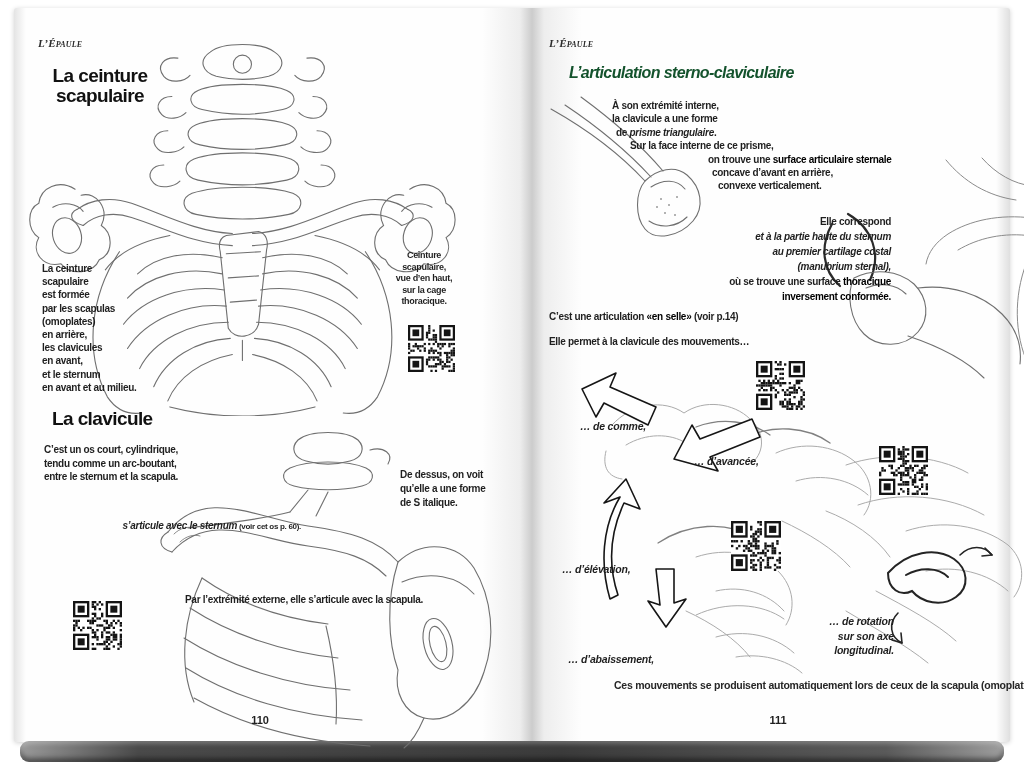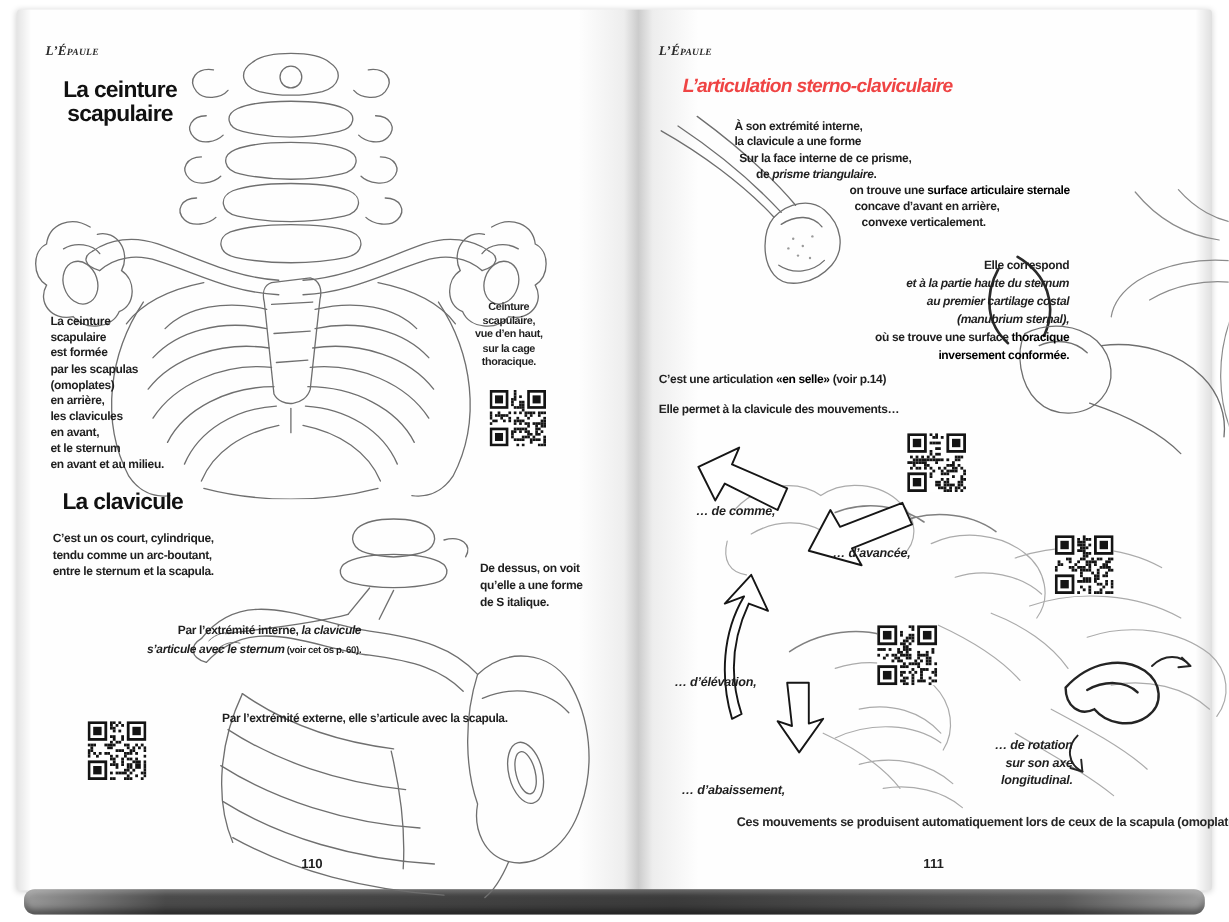--- a/index.html
+++ b/index.html
@@ -17,21 +17,21 @@
   #book-bottom{position:absolute;left:20px;top:741px;width:984px;height:21px;border-radius:9px;
          background:linear-gradient(90deg,#9a9a9a,#4a4a4a 12%,#3b3b3b 55%,#5a5a5a 88%,#9d9d9d);
          box-shadow:inset 0 3px 4px rgba(255,255,255,.25), inset 0 -4px 5px rgba(0,0,0,.45);}
   
   .txt{position:absolute;color:#1f1f1f;font-weight:700;font-size:10px;letter-spacing:-.3px;line-height:13.2px;z-index:3;}
   .ln{white-space:nowrap;}
   .c{text-align:center;} .r{text-align:right;}
   .page-header{font-family:"Liberation Serif",serif;font-style:italic;font-variant:small-caps;
                font-weight:700;font-size:11px;letter-spacing:.2px;color:#2b2b2b;}
   .h1{font-size:19px;line-height:20px;font-weight:900;letter-spacing:-.6px;color:#111;}
-  .h1i{font-size:16px;font-weight:900;font-style:italic;letter-spacing:-.6px;color:#ef4444;}
+  .h1i{font-size:16px;font-weight:900;font-style:italic;letter-spacing:-.6px;color:#14532d;}
   .cap{font-size:9px;line-height:11.5px;}
   .lbl{font-style:italic;font-size:10.5px;letter-spacing:-.2px;}
   .pnum{font-size:11px;letter-spacing:0;}
   .foot{font-weight:600;letter-spacing:-.25px;line-height:15px;font-size:10.5px;color:#262626;}
   .s-i{font-style:italic;}
   .s-b{font-weight:900;color:#000;}
   .s-sm{font-size:8px;}
   #para1 .ln{line-height:13.4px;}
   #para1 .ln:nth-child(3){margin-left:4px;}
   #para1 .ln:nth-child(4){margin-left:18px;}
@@ -292,21 +292,20 @@
           <div class="ln"><span>entre le sternum et la scapula.</span></div>
         </div>
 
       <div class="txt" style="left:386px;top:460px;line-height:14px;">
           <div class="ln"><span>De dessus, on voit</span></div>
           <div class="ln"><span>qu’elle a une forme</span></div>
           <div class="ln"><span>de S italique.</span></div>
         </div>
 
       <div class="txt r" id="note-internal" style="left:45px;top:510px;width:242px;">
-          <div class="ln"><span>Par l’extrémité interne, </span><span class="s-i">la clavicule</span></div>
           <div class="ln"><span class="s-i">s’articule avec le sternum</span><span class="s-sm"> (voir cet os p. 60).</span></div>
         </div>
 
       <div class="txt" style="left:171px;top:585px;">Par l’extrémité externe, elle s’articule avec la scapula.</div>
 
       <div class="qr" style="left:59px;top:593px;width:49px;height:49px;"><svg viewBox="0 0 100 100" width="100%" height="100%">
             <rect x="38.095238095238095" y="0" width="4.761904761904762" height="4.761904761904762" fill="#141414"></rect>
             <rect x="42.857142857142854" y="0" width="4.761904761904762" height="4.761904761904762" fill="#141414"></rect>
             <rect x="52.38095238095238" y="0" width="4.761904761904762" height="4.761904761904762" fill="#141414"></rect>
             <rect x="38.095238095238095" y="4.761904761904762" width="4.761904761904762" height="4.761904761904762" fill="#141414"></rect>
@@ -467,22 +466,22 @@
           <path d="M58,122 C78,112 102,114 118,128 C132,142 134,162 122,176 C108,192 82,192 68,178 C54,164 50,138 58,122 Z"></path>
           <path d="M70,132 C84,126 100,128 110,138"></path>
           <path d="M122,132 C154,128 186,138 206,158 C220,172 226,190 224,208"></path>
           <path d="M112,180 C142,190 170,204 188,222"></path>
         </g>
       </svg>
 
       <div class="txt" id="para1" style="left:598px;top:91px;">
           <div class="ln"><span>À son extrémité interne,</span></div>
           <div class="ln"><span>la clavicule a une forme</span></div>
+          <div class="ln"><span>de </span><span class="s-i">prisme triangulaire</span><span>.</span></div>
           <div class="ln"><span>Sur la face interne de ce prisme,</span></div>
-          <div class="ln"><span>de </span><span class="s-i">prisme triangulaire</span><span>.</span></div>
           <div class="ln"><span>on trouve une </span><span class="s-b">surface articulaire sternale</span></div>
           <div class="ln"><span>concave d’avant en arrière,</span></div>
           <div class="ln"><span>convexe verticalement.</span></div>
         </div>
 
       <div class="txt r" id="para2" style="left:640px;top:206px;width:237px;">
           <div class="ln"><span>Elle correspond</span></div>
           <div class="ln"><span class="s-i">et à la partie haute du sternum</span></div>
           <div class="ln"><span class="s-i">au premier cartilage costal</span></div>
           <div class="ln"><span class="s-i">(manubrium sternal),</span></div>

